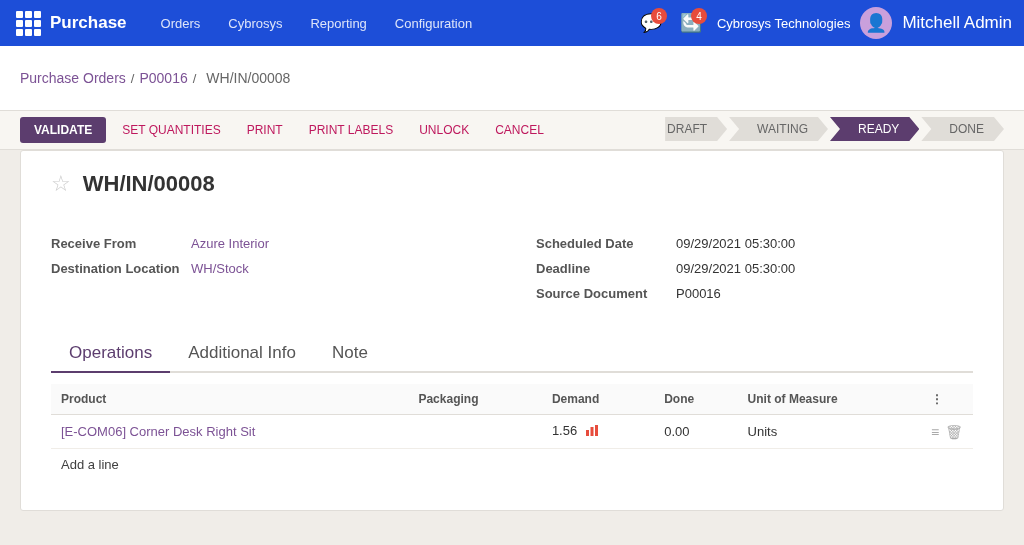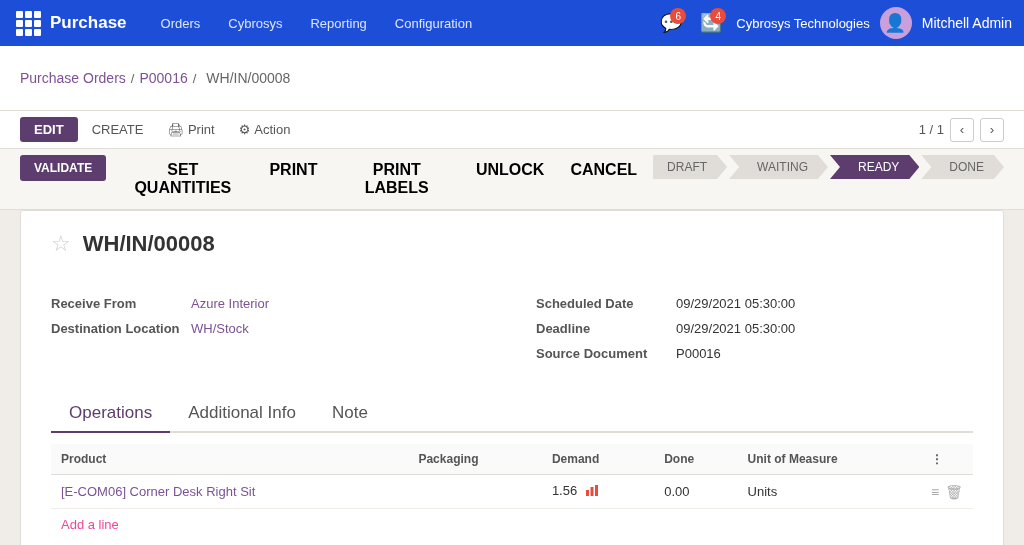--- a/index.html
+++ b/index.html
@@ -38,21 +38,21 @@
       background: #e74c3c; color: white; border-radius: 50%;
       width: 16px; height: 16px; font-size: 10px;
       display: flex; align-items: center; justify-content: center;
     }
     .company-name { color: white; font-size: 13px; }
     .user-avatar {
       width: 32px; height: 32px; border-radius: 50%; background: #c9a0dc;
       display: flex; align-items: center; justify-content: center;
       overflow: hidden; cursor: pointer;
     }
-    .user-name { color: white; font-size: 14px; cursor: pointer; }
+    .user-name { color: white; font-size: 17px; cursor: pointer; }
 
     
     .breadcrumb-bar {
       background: white; padding: 24px 20px; border-bottom: 1px solid #e0ddd8;
       display: flex; align-items: center;
     }
     .breadcrumb-bar a { color: #7c5295; text-decoration: none; font-size: 14px; }
     .breadcrumb-bar span { color: #666; margin: 0 5px; }
     .breadcrumb-current { color: #333; font-size: 14px; font-weight: 500; }
 
@@ -76,30 +76,30 @@
     .status-bar {
       background: #f8f6f2; padding: 6px 20px;
       display: flex; align-items: flex-start; gap: 6px;
       border-bottom: 1px solid #e0ddd8;
     }
     .btn-validate {
       background: #5c3d6e; color: white; border: none; padding: 6px 14px;
       border-radius: 3px; cursor: pointer; font-size: 12px; font-weight: 700;
     }
     .btn-action {
-      background: none; border: none; color: #000000; padding: 6px 10px;
-      cursor: pointer; font-size: 16px; font-weight: 700;
+      background: none; border: none; color: #be185d; padding: 6px 10px;
+      cursor: pointer; font-size: 12px; font-weight: 400;
     }
     .status-pipeline { margin-left: auto; display: flex; align-items: center; }
     .pipeline-step {
       padding: 5px 20px 5px 28px; font-size: 12px; position: relative;
       background: #e0ddd8; color: #666; clip-path: polygon(0 0, calc(100% - 10px) 0, 100% 50%, calc(100% - 10px) 100%, 0 100%, 10px 50%);
       margin-right: 2px; cursor: pointer;
     }
-    .pipeline-step:first-child { clip-path: polygon(0 0, calc(100% - 10px) 0, 100% 50%, calc(100% - 10px) 100%, 0 100%); padding-left: 14px; }
+    .pipeline-step:first-child { clip-path: polygon(0 0, calc(100% - 10px) 0, 100% 50%, calc(100% - 10px) 100%, 0 100%); padding-left: 2px; }
     .pipeline-step.active { background: #5c3d6e; color: white; }
 
     
     .main-content { padding: 0 20px 20px; }
     .form-card {
       background: white; border: 1px solid #e0ddd8; border-radius: 3px;
       margin-top: 0; padding: 20px 30px 30px;
     }
 
     
@@ -126,21 +126,21 @@
     .table-container { margin-top: 11px; }
     .data-table { width: 100%; border-collapse: collapse; }
     .data-table th {
       text-align: left; padding: 8px 10px; font-size: 12px; font-weight: 600;
       color: #555; border-bottom: 1px solid #e0ddd8; background: #fafafa;
     }
     .data-table td { padding: 8px 10px; font-size: 13px; border-bottom: 1px solid #f0ede8; }
     .table-actions-col { width: 40px; text-align: right; }
     .col-icon { color: #aaa; cursor: pointer; font-size: 14px; }
     .link-cell { color: #7c5295; cursor: pointer; }
-    .add-line { color: #ec4899; cursor: pointer; font-size: 13px; padding: 8px 10px; display: inline-block; }
+    .add-line { color: #404040; cursor: pointer; font-size: 13px; padding: 8px 10px; display: inline-block; }
 
     
     .chart-mini { display: inline-block; vertical-align: middle; margin-left: 4px; cursor: pointer; }
     .row-actions { display: flex; gap: 6px; align-items: center; }
 
     
     .content-wrapper {
       height: calc(545px - 46px);
       overflow-y: auto;
     }
@@ -189,39 +189,20 @@
 <div class="content-wrapper">
 
   <div class="breadcrumb-bar">
     <a>Purchase Orders</a>
     <span> / </span>
     <a>P00016</a>
     <span> / </span>
     <span class="breadcrumb-current">WH/IN/00008</span>
   </div>
 
-  <div class="action-bar">
-    <button class="btn-edit">EDIT</button>
-    <button class="btn-text">
-      <span>CREATE</span>
-    </button>
-    <button class="btn-text">
-      <span>🖨</span>
-      <span>Print</span>
-    </button>
-    <button class="btn-text">
-      <span>⚙</span>
-      <span>Action</span>
-    </button>
-    <div class="nav-arrows">
-      <span>1 / 1</span>
-      <button class="nav-btn">‹</button>
-      <button class="nav-btn">›</button>
-    </div>
-  </div>
 
   <div class="status-bar">
     <button class="btn-validate">VALIDATE</button>
     <button class="btn-action">SET QUANTITIES</button>
     <button class="btn-action">PRINT</button>
     <button class="btn-action">PRINT LABELS</button>
     <button class="btn-action">UNLOCK</button>
     <button class="btn-action">CANCEL</button>
     <div class="status-pipeline">
       <div class="pipeline-step">

